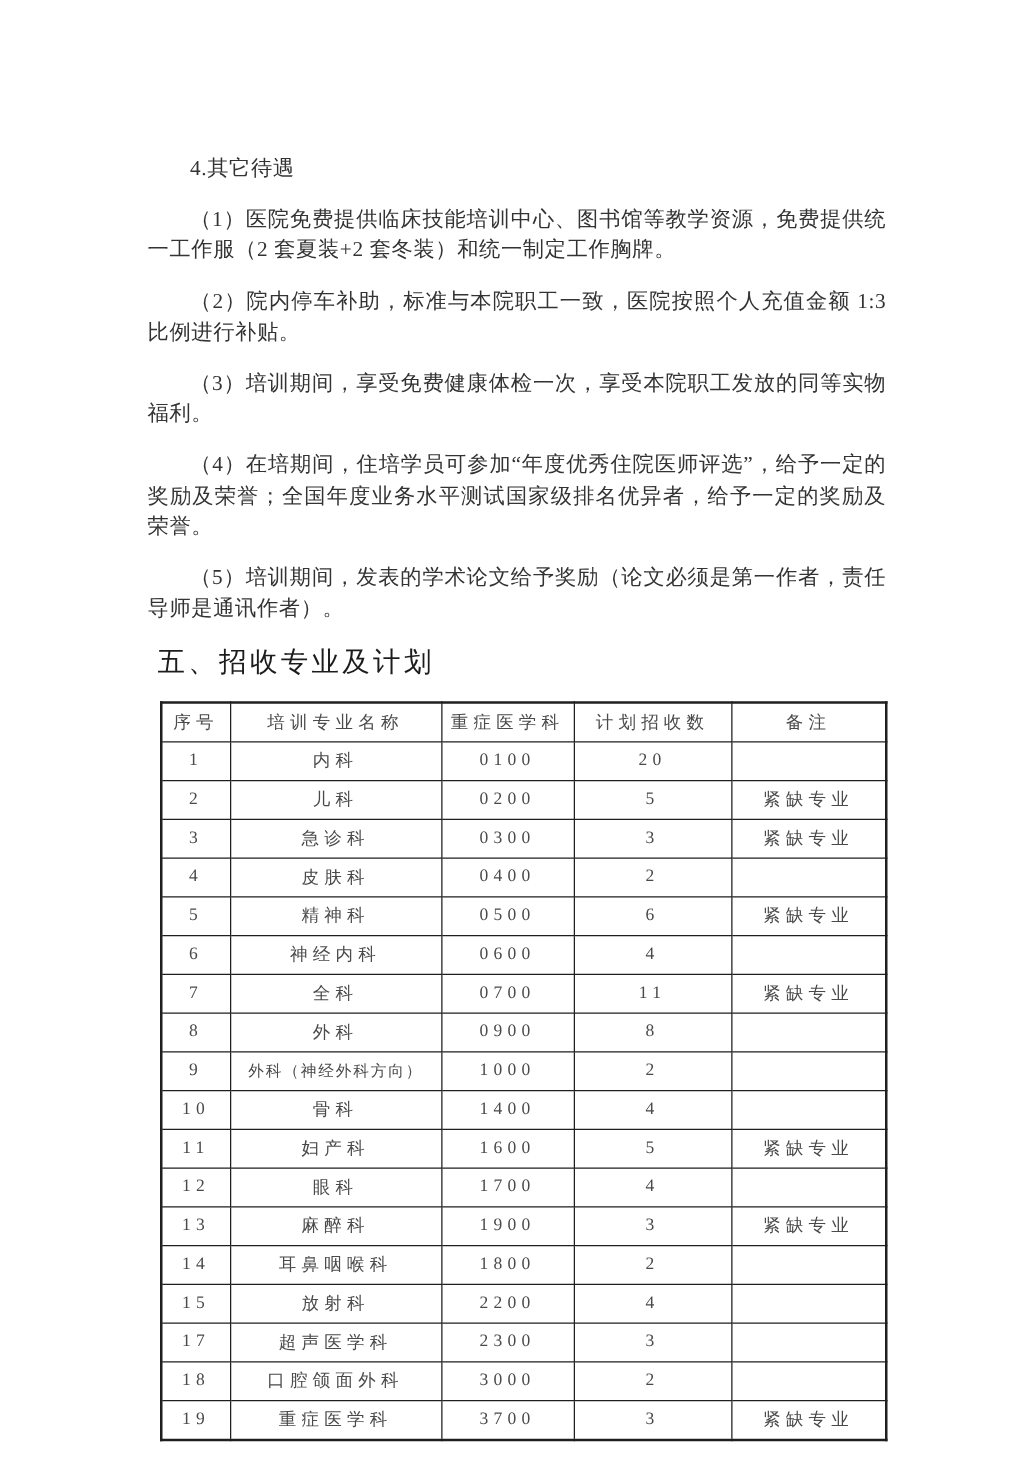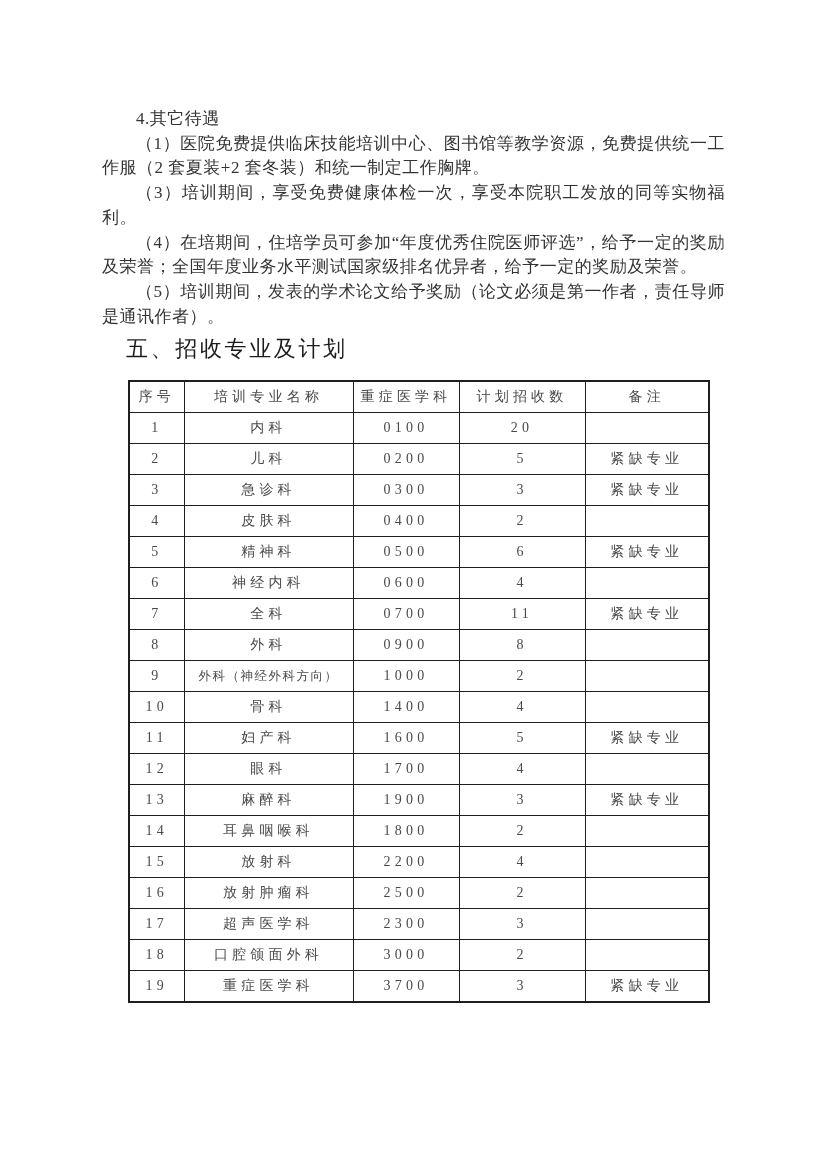--- a/index.html
+++ b/index.html
@@ -15,21 +15,21 @@
     font-family:"Liberation Serif","DejaVu Serif",serif;
     color:var(--text);
     overflow:hidden;
   }
   .page{
     box-sizing:border-box;
     width:827px;height:1169px;
     padding:107px 102px 0 102px;
   }
   .para{
-    margin:0;
+    margin:16px;
     font-size:17px;
     line-height:24.7px;
     text-align:justify;
     text-justify:inter-character;
     text-indent:2em;
     letter-spacing:0.03em;
   }
   .section-heading{
     font-family:"Liberation Sans","DejaVu Sans",sans-serif;
     font-weight:normal;
@@ -68,20 +68,21 @@
 </style>
 </head>
 <body>
 
 <div class="page">
 
   <p class="para">4.其它待遇</p>
 
   <div id="paragraphs">
       <p class="para">（1）医院免费提供临床技能培训中心、图书馆等教学资源，免费提供统一工作服（2 套夏装+2 套冬装）和统一制定工作胸牌。</p>
+      <p class="para">（2）院内停车补助，标准与本院职工一致，医院按照个人充值金额 1:3 比例进行补贴。</p>
       <p class="para">（3）培训期间，享受免费健康体检一次，享受本院职工发放的同等实物福利。</p>
       <p class="para">（4）在培期间，住培学员可参加“年度优秀住院医师评选”，给予一定的奖励及荣誉；全国年度业务水平测试国家级排名优异者，给予一定的奖励及荣誉。</p>
       <p class="para">（5）培训期间，发表的学术论文给予奖励（论文必须是第一作者，责任导师是通讯作者）。</p>
     </div>
 
   <h2 class="section-heading">五、招收专业及计划</h2>
 
   <table class="plan-table">
     <colgroup>
       <col style="width:55px">
@@ -199,27 +200,20 @@
           <td></td>
         </tr>
         <tr>
           <td>15</td>
           <td>放射科</td>
           <td>2200</td>
           <td>4</td>
           <td></td>
         </tr>
         <tr>
-          <td>16</td>
-          <td>放射肿瘤科</td>
-          <td>2500</td>
-          <td>2</td>
-          <td></td>
-        </tr>
-        <tr>
           <td>17</td>
           <td>超声医学科</td>
           <td>2300</td>
           <td>3</td>
           <td></td>
         </tr>
         <tr>
           <td>18</td>
           <td>口腔颌面外科</td>
           <td>3000</td>

